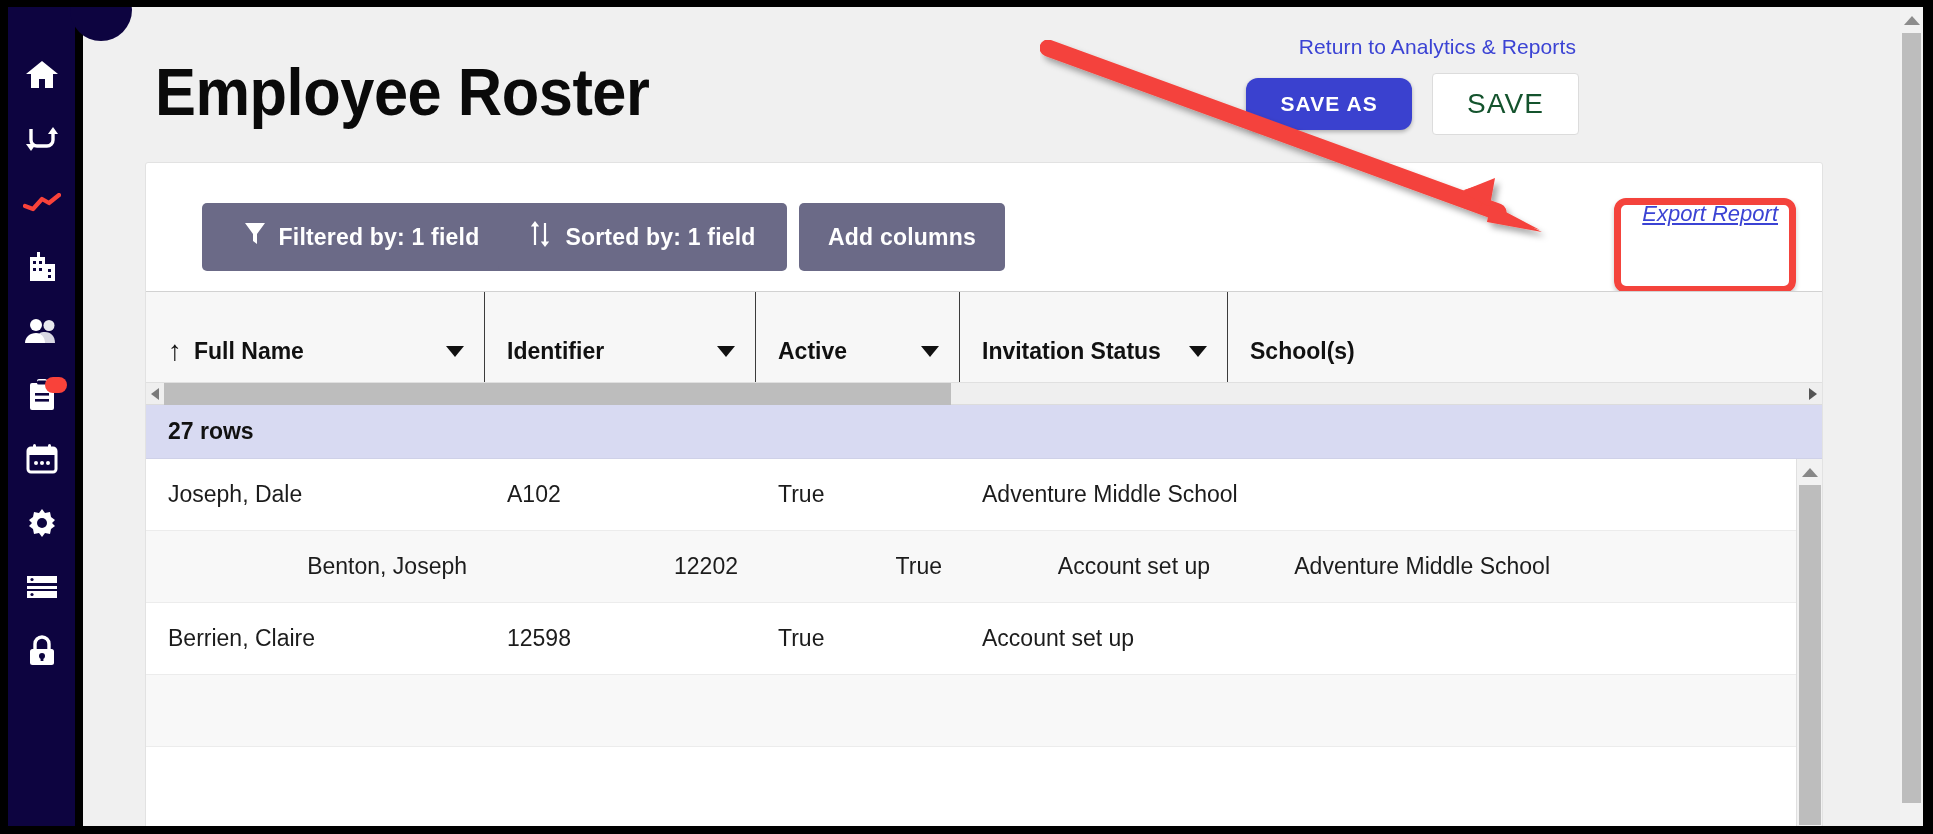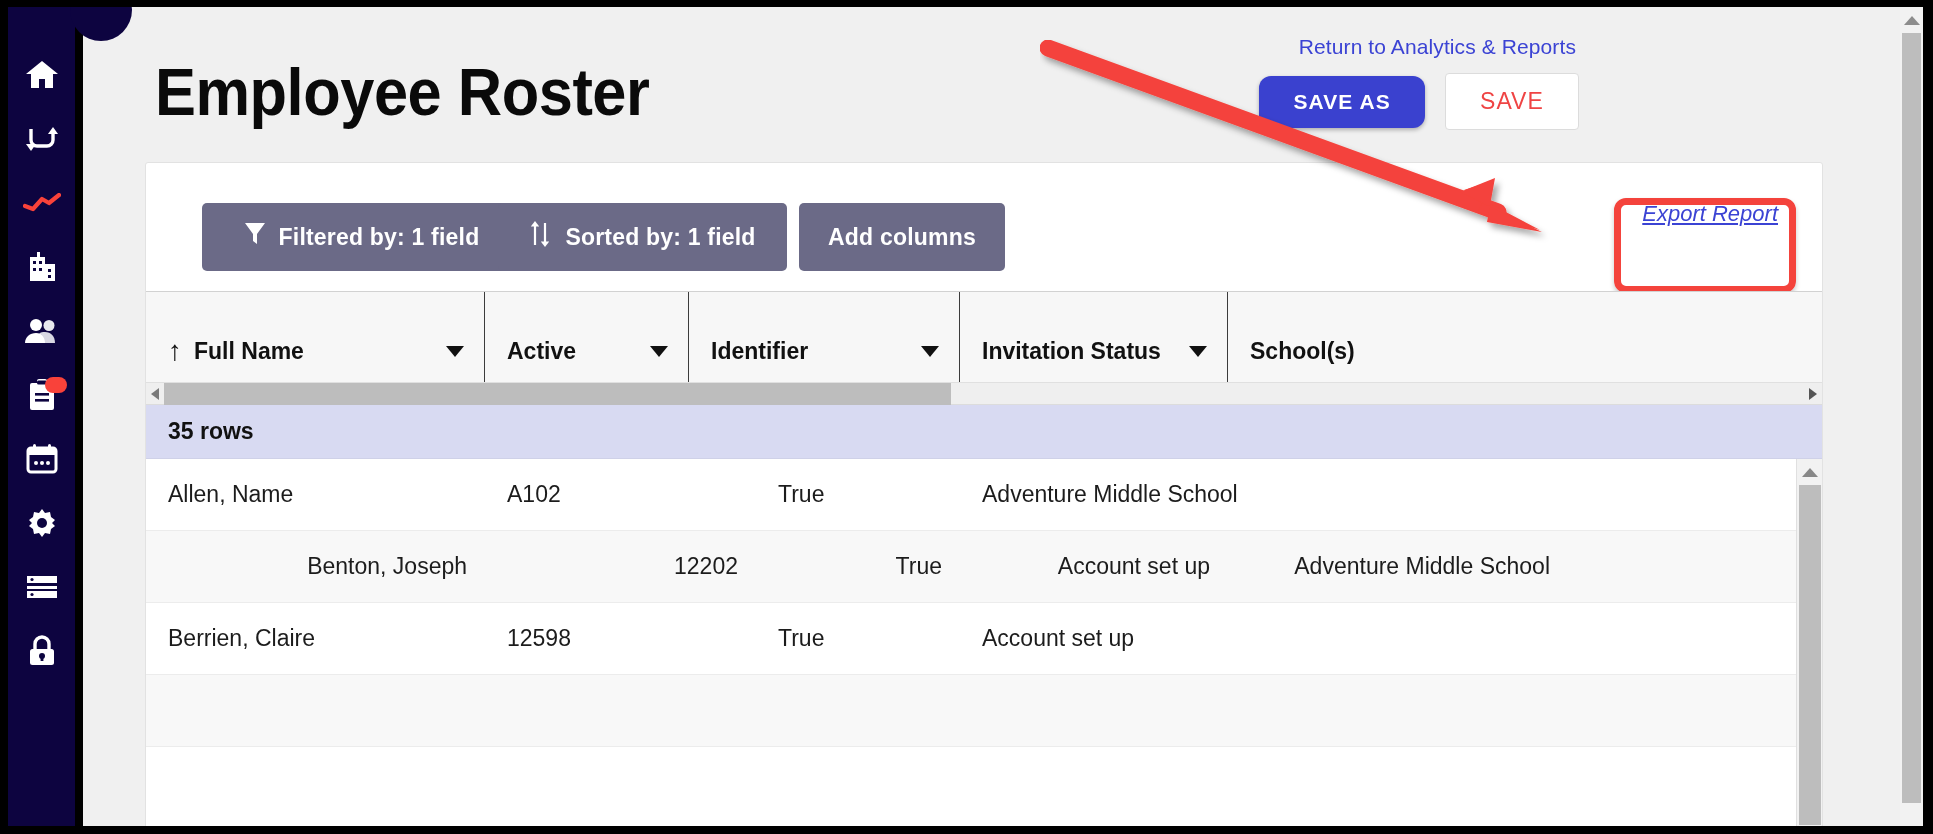--- a/index.html
+++ b/index.html
@@ -80,23 +80,23 @@
     background: #3a41cf; color: #fff;
     border: none; border-radius: 12px;
     font-size: 21px; font-weight: bold;
     letter-spacing: 1.1px;
     padding: 14px 34px;
     box-shadow: 0 2px 4px rgba(0,0,0,0.28);
     cursor: pointer;
     font-family: "Liberation Sans", sans-serif;
   }
   .btn-save {
-    background: #ffffff; color: #ef4444;
+    background: #ffffff; color: #14532d;
     border: 1px solid #dcdcdc; border-radius: 4px;
-    font-size: 23px; font-weight: normal;
+    font-size: 28px; font-weight: normal;
     letter-spacing: 1.1px;
     padding: 14px 34px;
     cursor: default;
     font-family: "Liberation Sans", sans-serif;
   }
   .page-title {
     position: absolute; left: 72px; top: 47px;
     font-size: 66px;
     font-weight: bold;
     color: #0a0a0a;
@@ -497,51 +497,51 @@
       </div>
 
       <div class="grid">
 
         <div class="grid-header">
           <div class="hcell c0">
             <span class="sort-asc">↑</span>
             <span>Full Name</span>
             <span class="caret"></span>
           </div>
+          <div class="hcell c1">
+            <span>Identifier</span>
+            <span class="caret"></span>
+          </div>
           <div class="hcell c2">
             <span>Active</span>
-            <span class="caret"></span>
-          </div>
-          <div class="hcell c1">
-            <span>Identifier</span>
             <span class="caret"></span>
           </div>
           <div class="hcell c3">
             <span>Invitation Status</span>
             <span class="caret"></span>
           </div>
           <div class="hcell c4" style="border-right:none;">
             <span>School(s)</span>
           </div>
         </div>
 
         <div class="hscroll">
           <div class="arrow-l"></div>
           <div class="hscroll-track">
             <div class="hscroll-thumb"></div>
           </div>
           <div class="arrow-r"></div>
         </div>
 
-        <div class="rowcount-bar">35 rows</div>
+        <div class="rowcount-bar">27 rows</div>
 
         <div class="rows-viewport">
 
           <div class="trow">
-            <div class="tcell c0">Allen, Name</div>
+            <div class="tcell c0">Joseph, Dale</div>
             <div class="tcell c1">A102</div>
             <div class="tcell c2">True</div>
             <div class="tcell c4">Adventure Middle School</div>
           </div>
 
           <div class="trow alt">
             <div class="tcell c0">Benton, Joseph</div>
             <div class="tcell c1">12202</div>
             <div class="tcell c2">True</div>
             <div class="tcell c3">Account set up</div>

